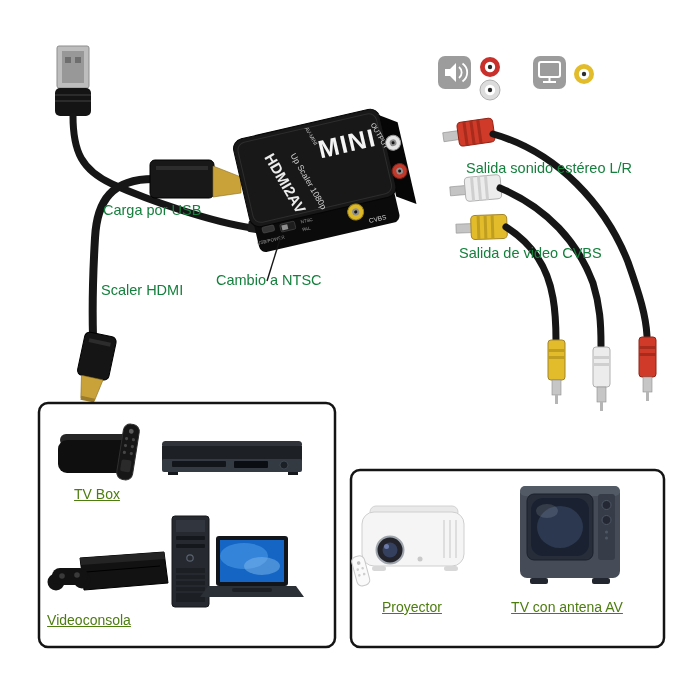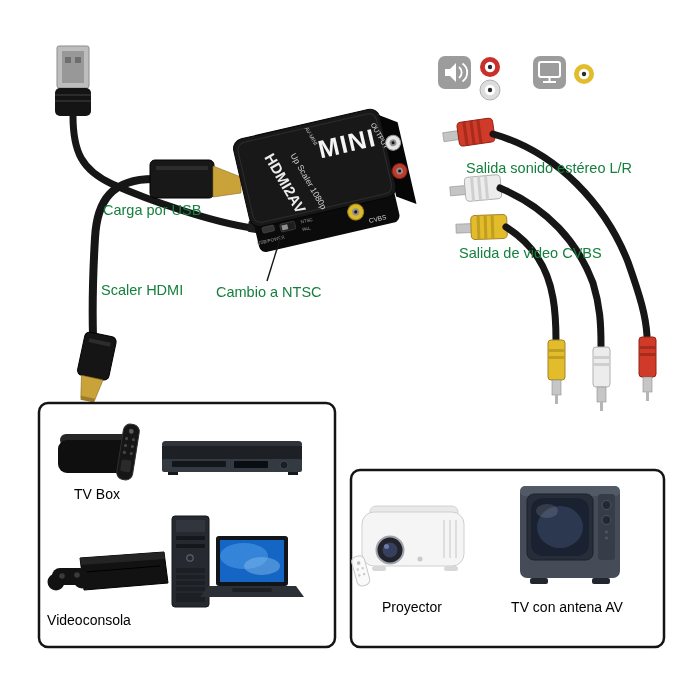--- a/index.html
+++ b/index.html
@@ -1,20 +1,20 @@
 <!DOCTYPE html>
 <html><head>
 <meta charset="utf-8">
 <style>
   html,body{margin:0;padding:0;background:#ffffff;}
   body{font-family:"Liberation Sans","DejaVu Sans",sans-serif;}
   #stage{position:relative;width:700px;height:700px;background:#ffffff;overflow:hidden;}
   #scene{position:absolute;left:0;top:0;}
   .callout{position:absolute;font-size:14.5px;color:#15803d;white-space:nowrap;}
-  .dev-label{position:absolute;font-size:14px;color:#000000;text-align:center;line-height:1.15;}
+  .dev-label{position:absolute;font-size:14px;color:#4d7c0f;text-align:center;line-height:1.15;text-decoration:underline;}
   svg text{font-family:"Liberation Sans","DejaVu Sans",sans-serif;}
 </style>
 </head>
 <body>
 
 <div id="stage">
 
 <svg id="scene" width="700" height="700" viewBox="0 0 700 700">
 
   <g>
@@ -259,21 +259,21 @@
     <circle cx="606.5" cy="520" r="4.5" fill="#232834" stroke="#4e5664" stroke-width="1"></circle>
     <circle cx="606.5" cy="532" r="1.6" fill="#4e5664"></circle>
     <circle cx="606.5" cy="538" r="1.6" fill="#4e5664"></circle>
     <rect x="530" y="578" width="18" height="6" rx="2" fill="#22262e"></rect>
     <rect x="592" y="578" width="18" height="6" rx="2" fill="#22262e"></rect>
   </g>
 </svg>
 
 <div class="callout" style="left:103px;top:202px;">Carga por USB</div>
 <div class="callout" style="left:101px;top:282px;">Scaler HDMI</div>
-<div class="callout" style="left:216px;top:284px;text-align:center;">Cambio a NTSC</div>
+<div class="callout" style="left:216px;top:272px;text-align:center;">Cambio a NTSC</div>
 <div class="callout" style="left:466px;top:160px;">Salida sonido estéreo L/R</div>
 <div class="callout" style="left:411px;top:245px;margin-left:48px;">Salida de video CVBS</div>
 
 <div class="dev-label" style="left:55px;top:486px;width:84px;">TV Box</div>
 <div class="dev-label" style="left:32px;top:612px;width:114px;">Videoconsola</div>
 <div class="dev-label" style="left:368px;top:599px;width:88px;">Proyector</div>
 <div class="dev-label" style="left:498px;top:599px;width:138px;">TV con antena AV</div>
 
 </div>
 

